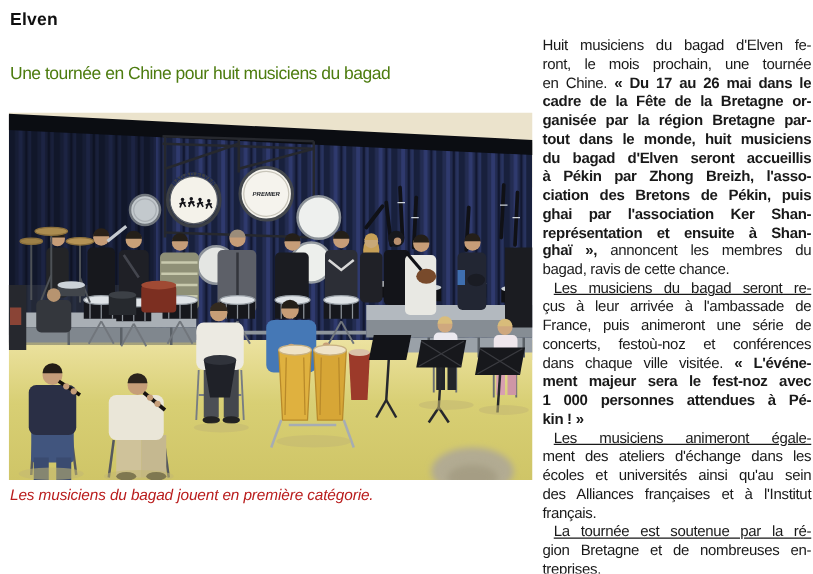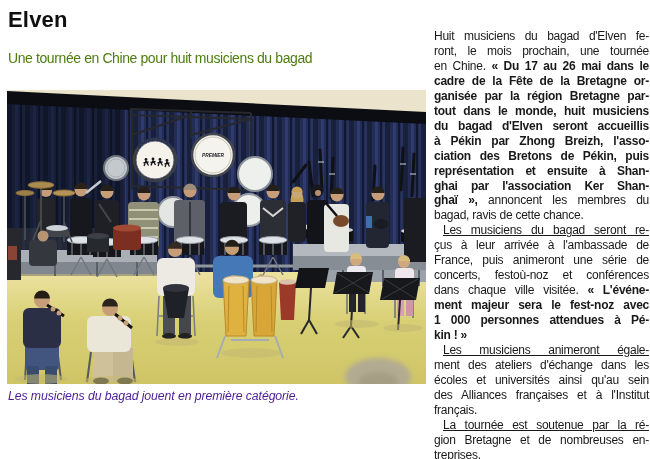--- a/index.html
+++ b/index.html
@@ -1,24 +1,24 @@
 <!DOCTYPE html>
 <html><head>
 <meta charset="utf-8">
 <style>
   html,body{margin:0;padding:0;background:#fff;}
   .page{position:relative;width:650px;height:459px;background:#ffffff;overflow:hidden;
         font-family:"Liberation Sans",sans-serif;color:#1a1a1a;}
-  .kicker{position:absolute;left:8px;top:7px;font-size:22px;font-weight:bold;
+  .kicker{position:absolute;left:8px;top:7px;font-size:14px;font-weight:bold;
           letter-spacing:.2px;color:#101010;}
   .headline{position:absolute;left:8px;top:50px;font-size:14px;font-weight:400;
             letter-spacing:-.4px;color:#4d7c0f;white-space:nowrap;}
   .photo{position:absolute;left:7px;top:90px;width:419px;height:294px;}
   .caption{position:absolute;left:8px;top:389px;font-size:12.3px;font-style:italic;
-           color:#4c1d95;letter-spacing:-.1px;}
+           color:#b91c1c;letter-spacing:-.1px;}
   .article{position:absolute;left:434px;top:2px;width:215px;font-size:12px;
            line-height:14.95px;letter-spacing:-.25px;color:#191919;margin-top:27px;}
   .line{text-align:justify;text-align-last:justify;white-space:normal;}
   .line.last{text-align-last:left;}
   .line.ind{text-indent:9px;text-decoration:underline;}
   .b{font-weight:bold;}
 </style>
 </head>
 <body>
 
@@ -464,22 +464,22 @@
   <div class="article">
       <div class="line"><span>Huit musiciens du bagad d'Elven fe-</span></div>
       <div class="line"><span>ront, le mois prochain, une tournée</span></div>
       <div class="line"><span>en Chine. </span><span class="b">« Du 17 au 26 mai dans le</span></div>
       <div class="line"><span class="b">cadre de la Fête de la Bretagne or-</span></div>
       <div class="line"><span class="b">ganisée par la région Bretagne par-</span></div>
       <div class="line"><span class="b">tout dans le monde, huit musiciens</span></div>
       <div class="line"><span class="b">du bagad d'Elven seront accueillis</span></div>
       <div class="line"><span class="b">à Pékin par Zhong Breizh, l'asso-</span></div>
       <div class="line"><span class="b">ciation des Bretons de Pékin, puis</span></div>
+      <div class="line"><span class="b">ghai par l'association Ker Shan-</span></div>
       <div class="line"><span class="b">représentation et ensuite à Shan-</span></div>
-      <div class="line"><span class="b">ghai par l'association Ker Shan-</span></div>
       <div class="line"><span class="b">ghaï »,</span><span> annoncent les membres du</span></div>
       <div class="line last"><span>bagad, ravis de cette chance.</span></div>
       <div class="line ind"><span>Les musiciens du bagad seront re-</span></div>
       <div class="line"><span>çus à leur arrivée à l'ambassade de</span></div>
       <div class="line"><span>France, puis animeront une série de</span></div>
       <div class="line"><span>concerts, festoù-noz et conférences</span></div>
       <div class="line"><span>dans chaque ville visitée. </span><span class="b">« L'événe-</span></div>
       <div class="line"><span class="b">ment majeur sera le fest-noz avec</span></div>
       <div class="line"><span class="b">1 000 personnes attendues à Pé-</span></div>
       <div class="line last"><span class="b">kin ! »</span></div>

